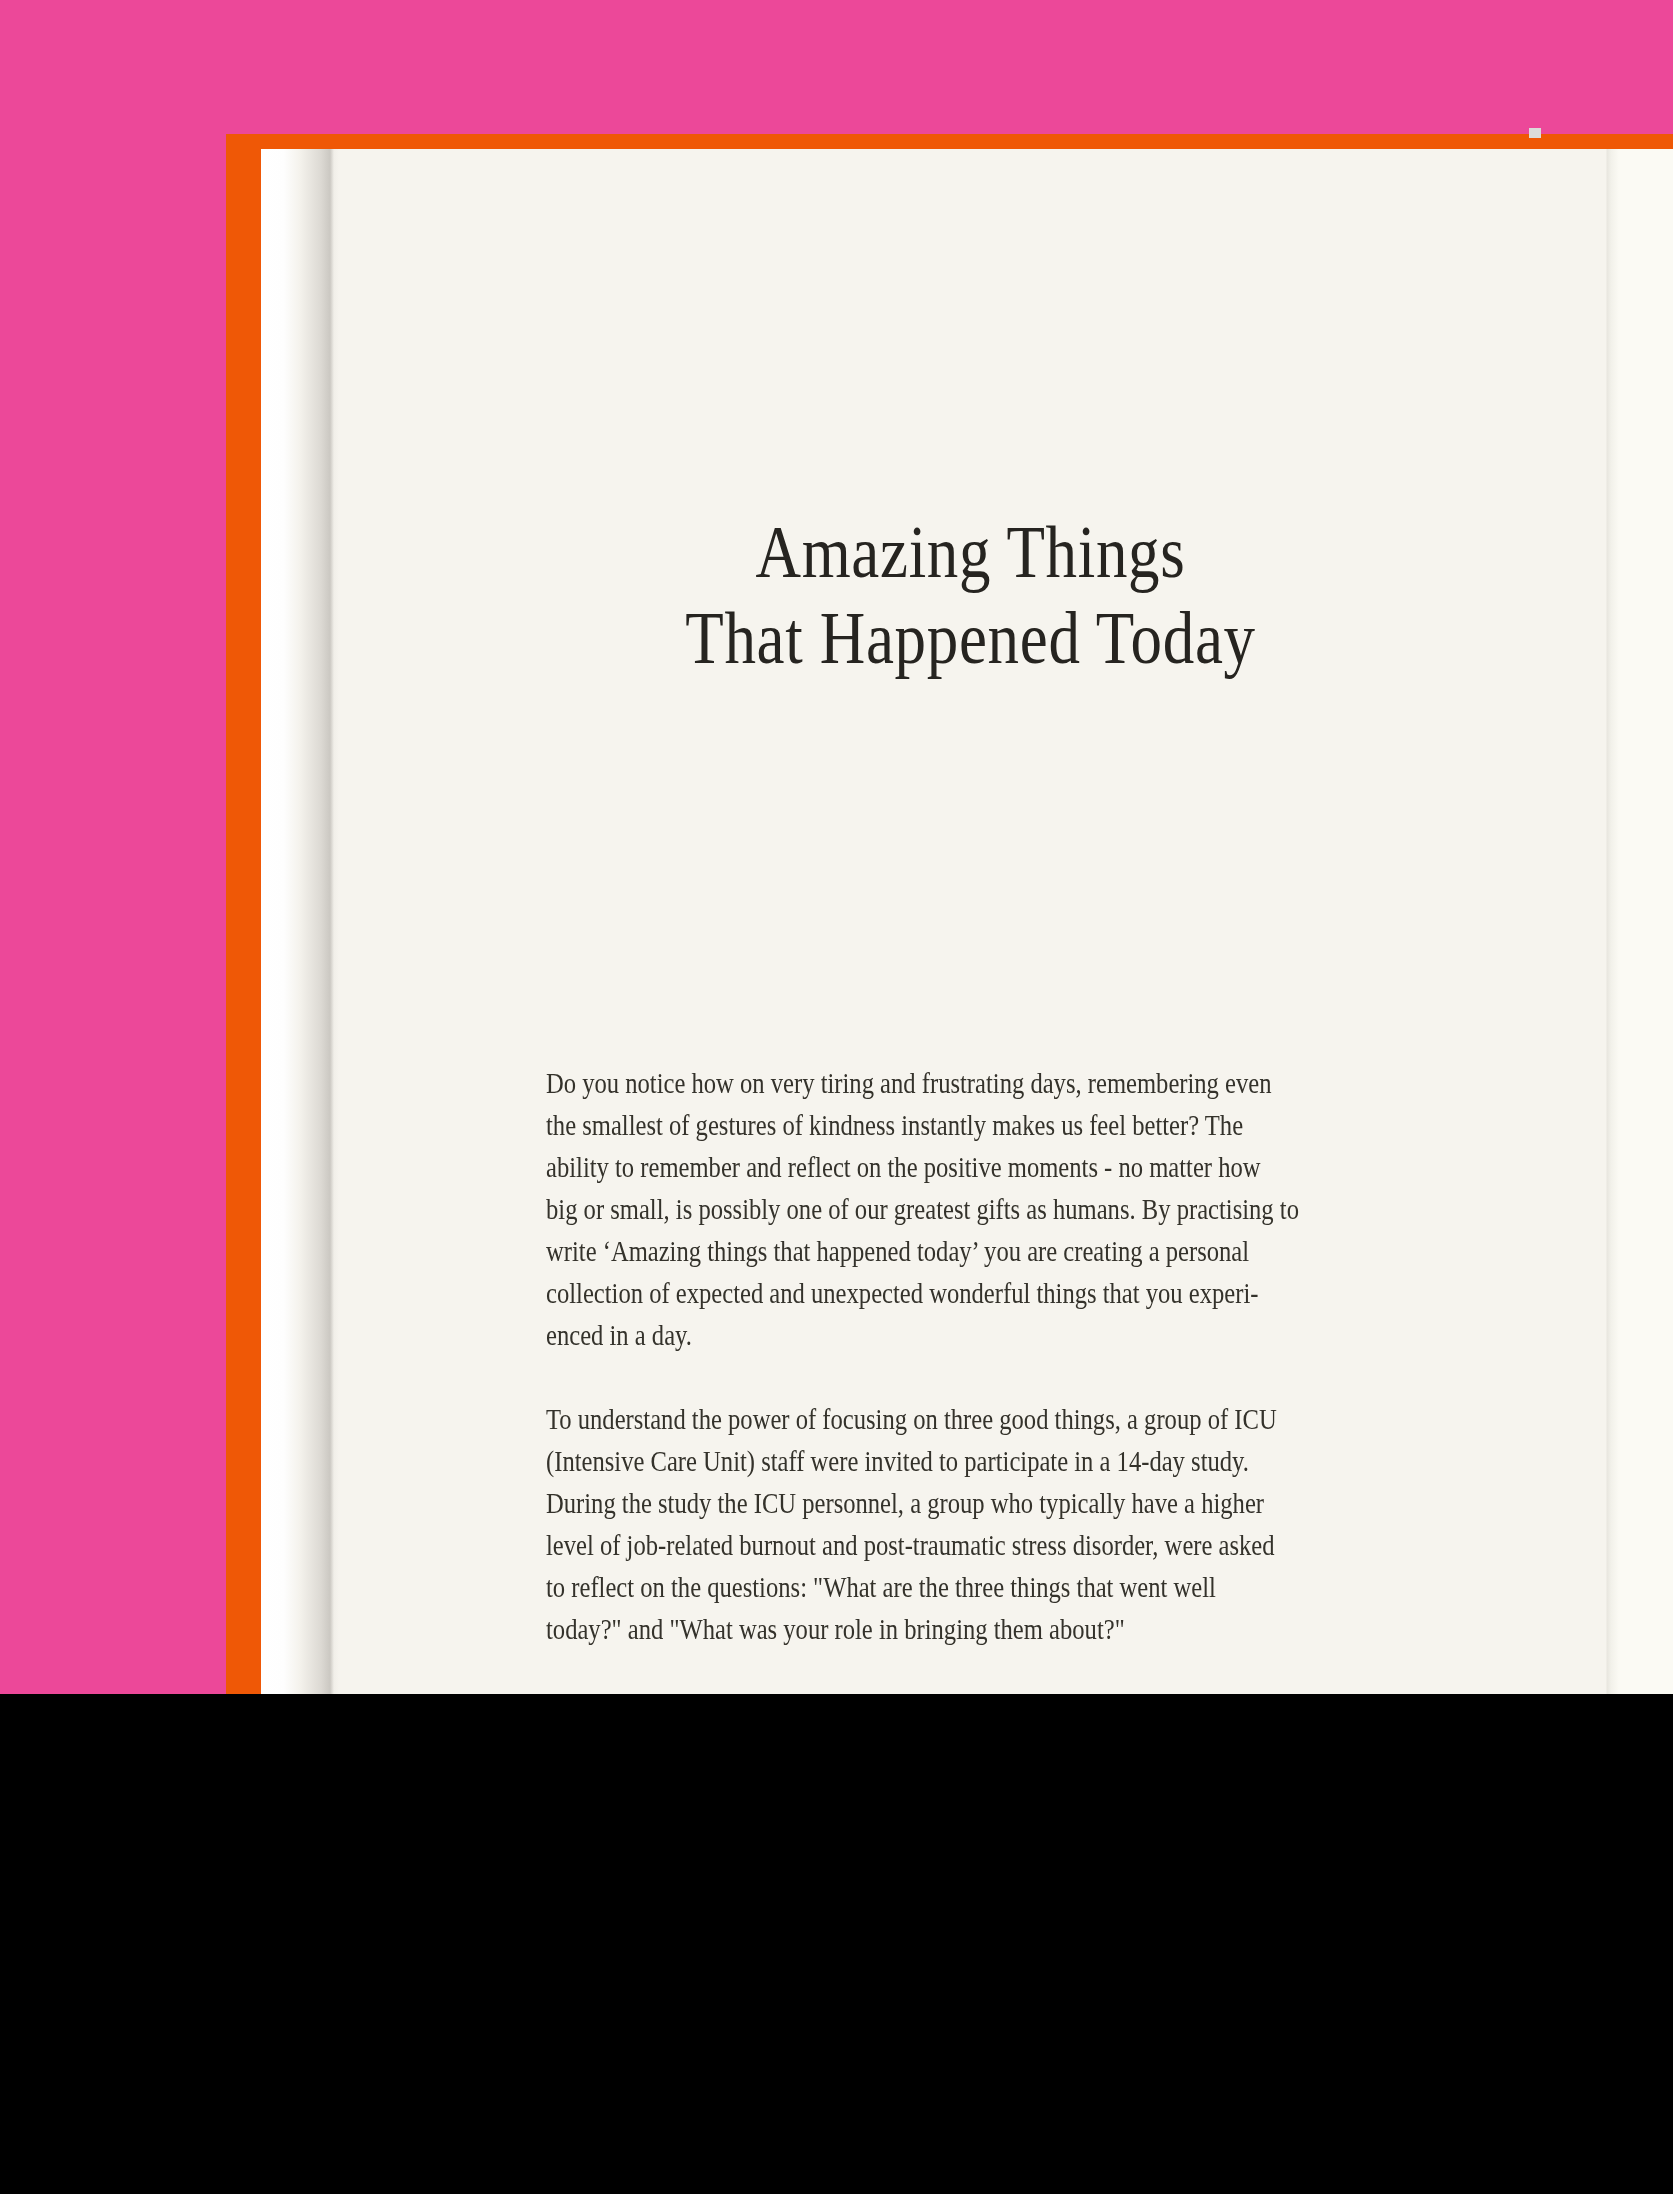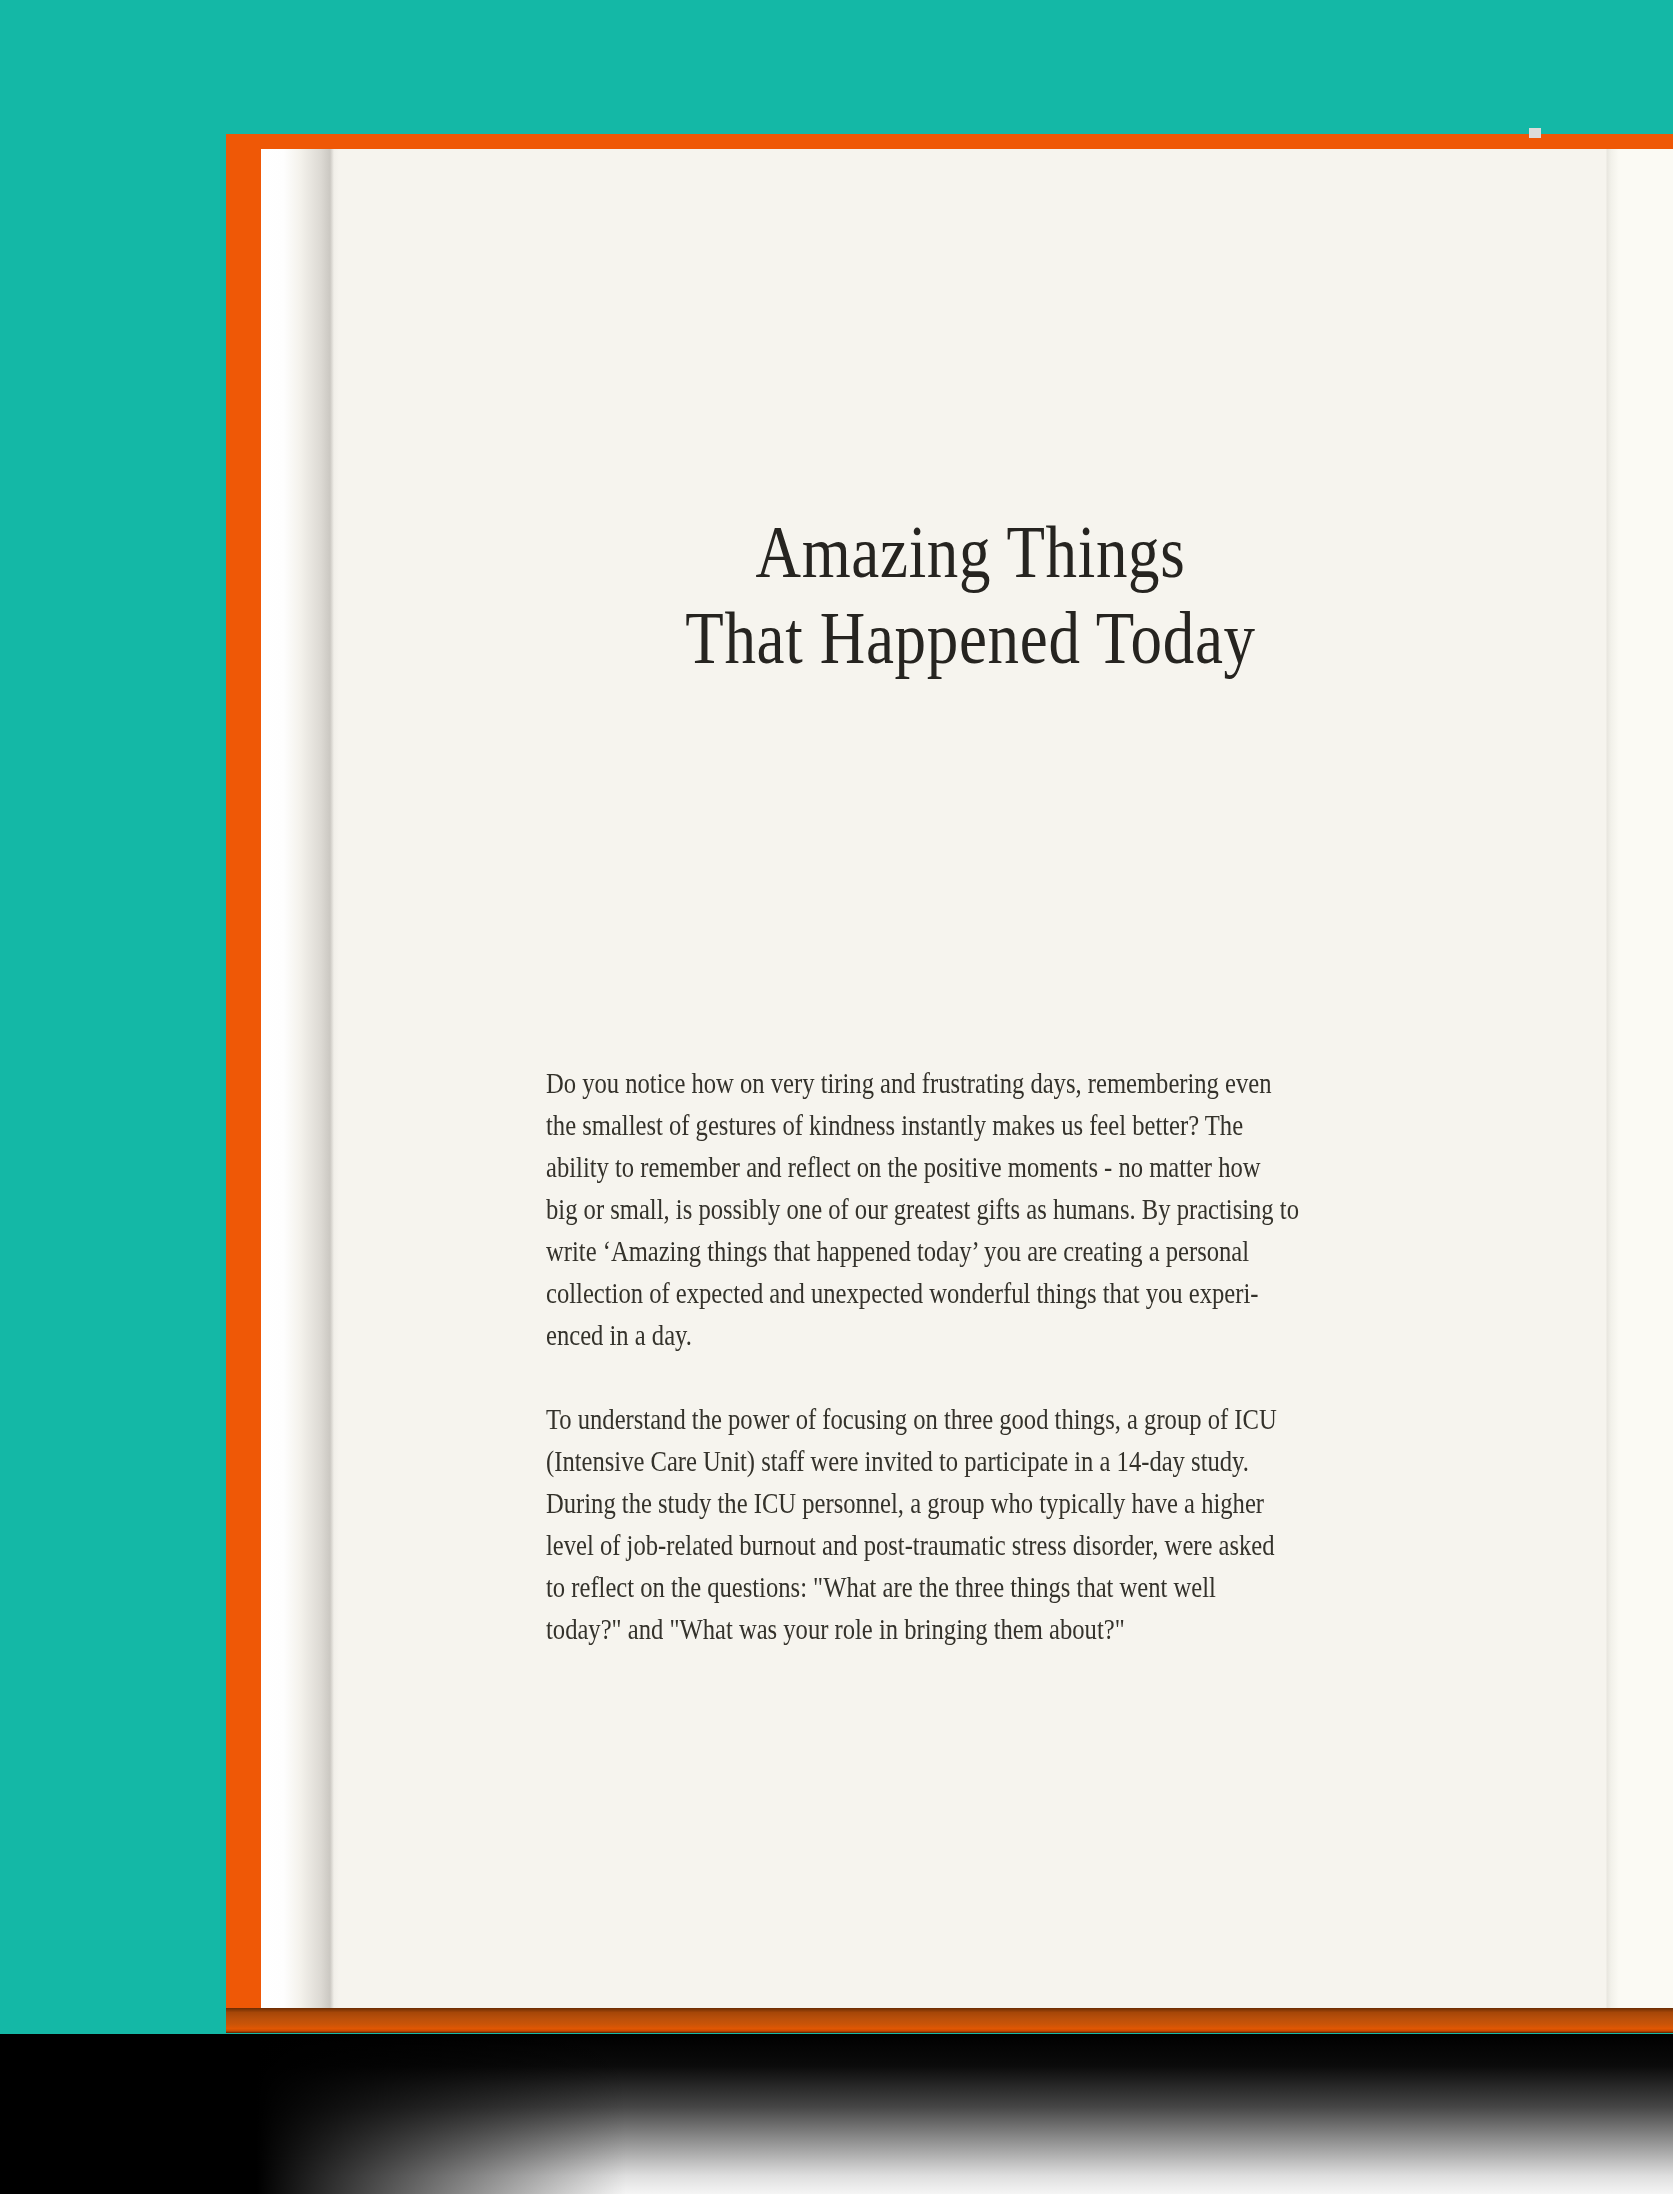--- a/index.html
+++ b/index.html
@@ -1,18 +1,18 @@
 <!DOCTYPE html>
 <html style="font-size:12px"><head>
 <meta charset="utf-8">
 <style>
   html, body { margin:0; padding:0; background:#000; }
   .scene {
-    position:relative; width:1674px; height:2194px; overflow:hidden;
-    background:#14b8a6;
+    position:relative; width:1674px; height:1694px; overflow:hidden;
+    background:#ec4899;
     font-family:"Liberation Serif","DejaVu Serif",serif;
   }
   
   .book {
     position:absolute; left:226px; top:134px; width:1448px; height:1899px;
     background:#EF5806; 
   }
   .pageblock {
     position:absolute; left:35px; top:15px; right:0; bottom:25px;
     background:linear-gradient(to right,

